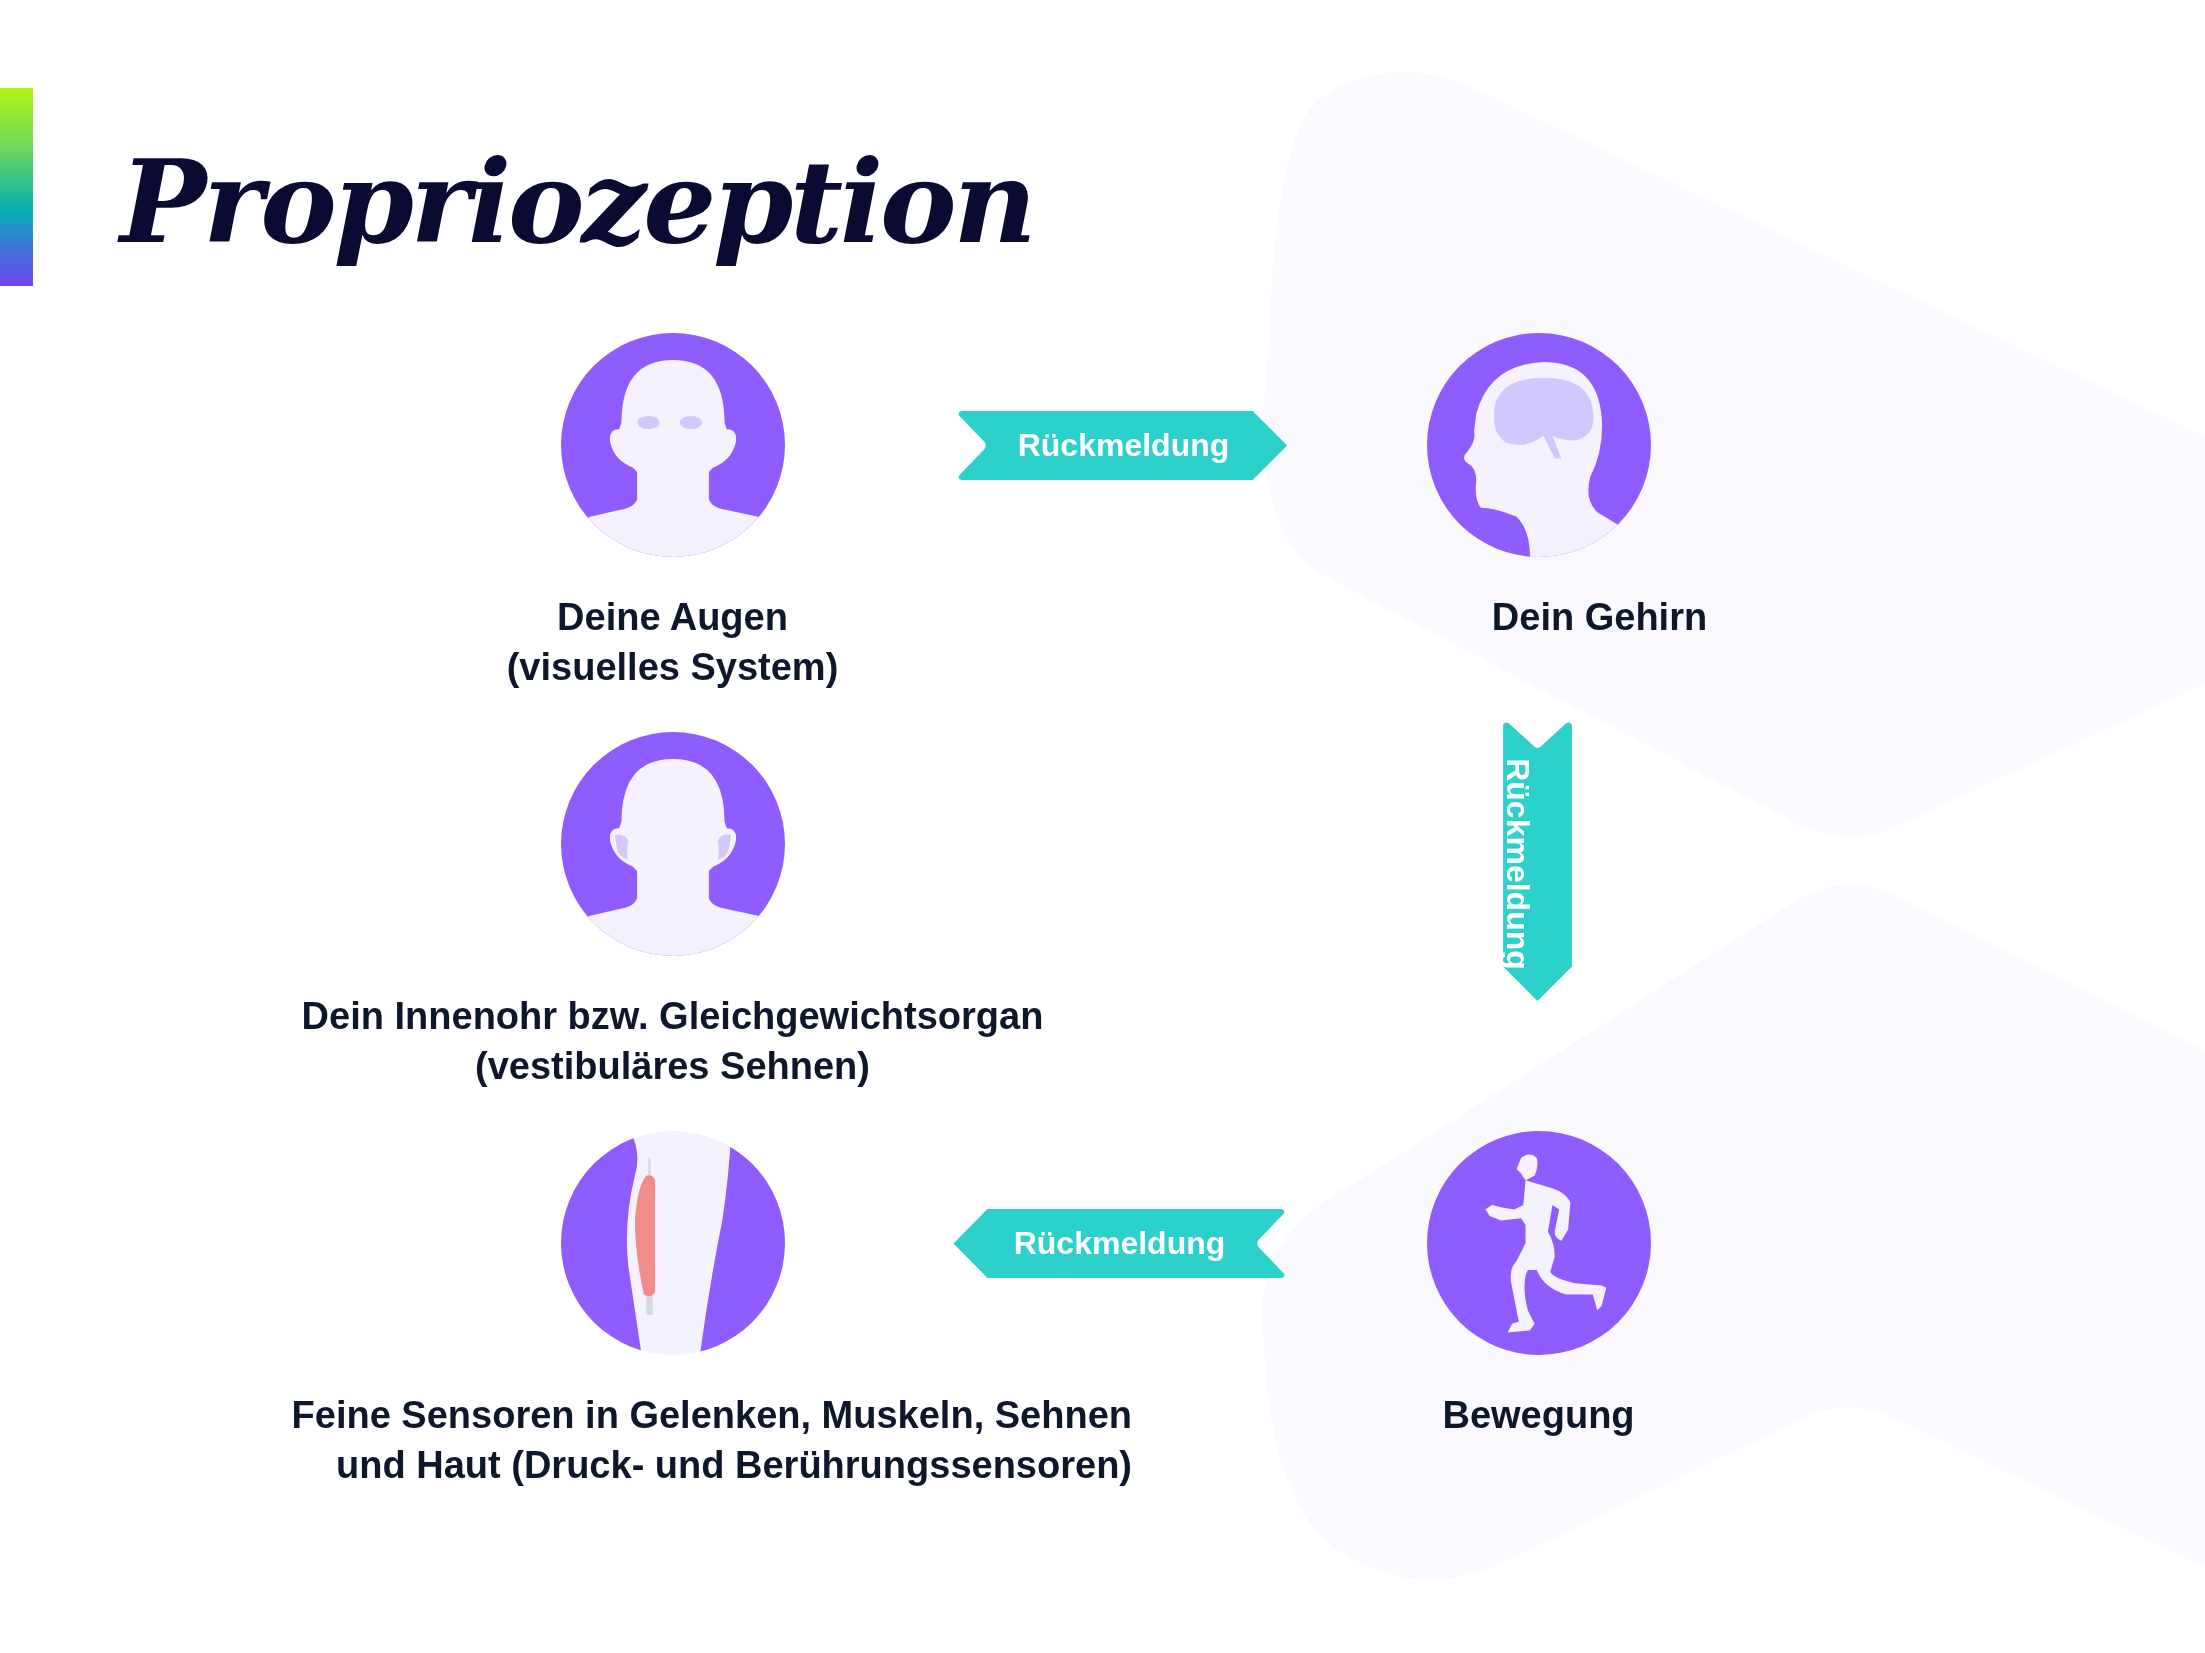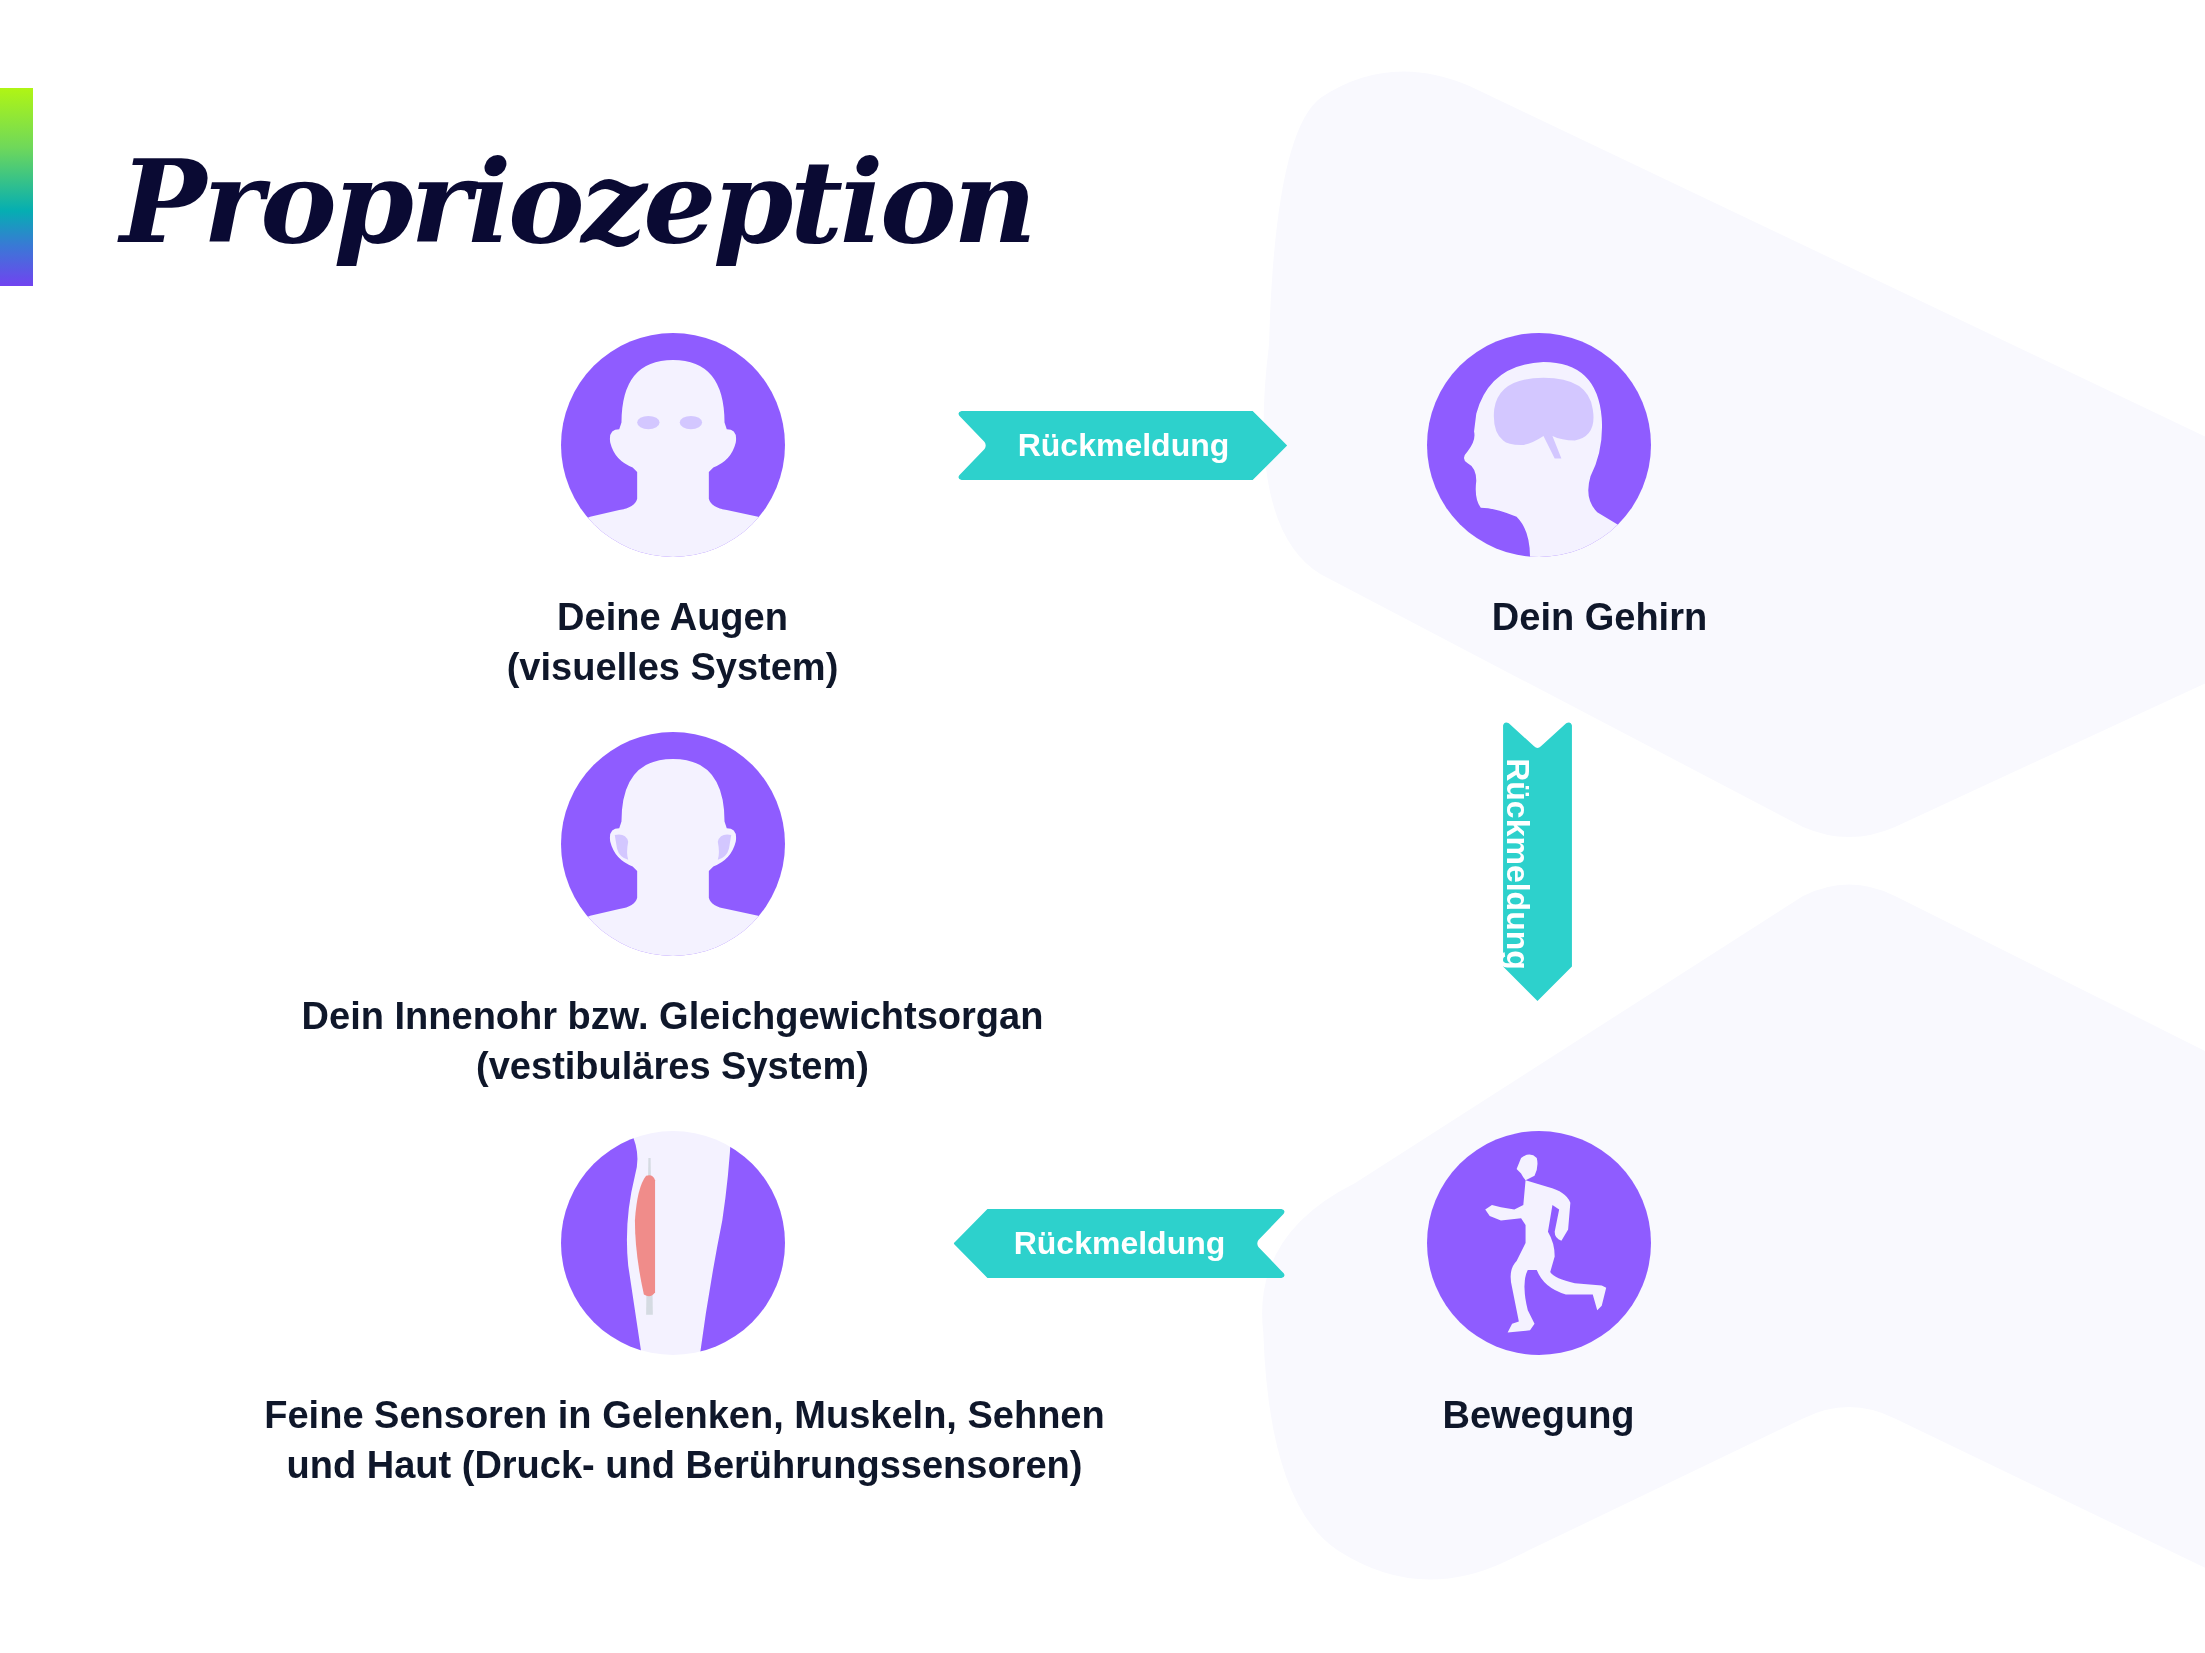--- a/index.html
+++ b/index.html
@@ -87,38 +87,38 @@
     </defs>
   <circle cx="50" cy="50" r="50" fill="#8f5cff"></circle>
   <g clip-path="url(#c3)" fill="#f4f2ff">
     <path d="M27 40 Q27 12 50 12 Q73 12 73 40 L74 43 Q79 43 78 49 Q76 57 68 60 L66 62 L66 74 Q67 78 74 79 L88 82 L100 88 L100 100 L0 100 L0 88 L13 82 L26 79 Q33 78 34 74 L34 62 L32 60 Q24 57 22 49 Q21 43 26 43 Z"></path>
   </g>
   <path d="M24 46 Q29 45 30 49 Q29 54 30 57 Q26 56 25 52 Z" fill="#d3c7ff"></path>
   <path d="M76 46 Q71 45 70 49 Q71 54 70 57 Q74 56 75 52 Z" fill="#d3c7ff"></path>
 </svg>
 <div class="node-label" style="left:213px; top:991px;">
   <div>Dein Innenohr bzw. Gleichgewichtsorgan</div>
-  <div>(vestibuläres System)</div>
+  <div>(vestibuläres Sehnen)</div>
 </div>
 
 <svg class="node-icon" style="left:561px; top:1131px;" viewBox="0 0 100 100">
   <defs>
       <clipPath id="c4">
         <circle cx="50" cy="50" r="50"></circle>
       </clipPath>
     </defs>
   <circle cx="50" cy="50" r="50" fill="#f4f2ff"></circle>
   <g clip-path="url(#c4)" fill="#8f5cff">
     <path d="M0 0 L31 0 Q36 10 33 20 Q28 40 30 60 Q33 80 36 100 L0 100 Z"></path>
     <path d="M76 0 L100 0 L100 100 L62 100 Q66 70 72 40 Q75 20 76 0 Z"></path>
   </g>
   <path d="M39 12 L40 12 L41 82 L38 82 Z" fill="#d5dbe2"></path>
   <path d="M38 20 Q41 19 42 22 L42 72 Q40 75 37 73 Q33 55 33 40 Q34 25 38 20 Z" fill="#f08c8a"></path>
 </svg>
-<div class="node-label" style="left:225px; top:1390px;">
+<div class="node-label" style="left:213px; top:1390px;text-align:right;">
   <div>Feine Sensoren in Gelenken, Muskeln, Sehnen</div>
   <div>und Haut (Druck- und Berührungssensoren)</div>
 </div>
 
 <svg class="node-icon" style="left:1427px; top:1131px;" viewBox="0 0 100 100">
   <circle cx="50" cy="50" r="50" fill="#8f5cff"></circle>
   <g fill="#f4f2ff">
     <path d="M42 12 Q46 9 49 12 Q50 16 48 20 L44 22 Q43 21 42 19 L40 17 Z"></path>
     <path d="M44 22 L54 25 Q62 27 64 32 L63 44 L60 49 Q57 48 57 45 L59 35 L56 33 L54 45 Q57 50 57 56 L55 63 Q57 66 66 68 L78 69 L80 70 L78 78 L76 80 L74 73 L62 73 Q52 70 49 62 L45 62 Q42 68 45 80 L48 86 L46 89 L36 90 L38 86 L41 85 L38 70 Q36 62 40 58 L44 50 L44 42 L42 39 L33 40 L28 38 L26 35 L29 33 L33 34 L39 35 L43 33 Z"></path>
   </g>

